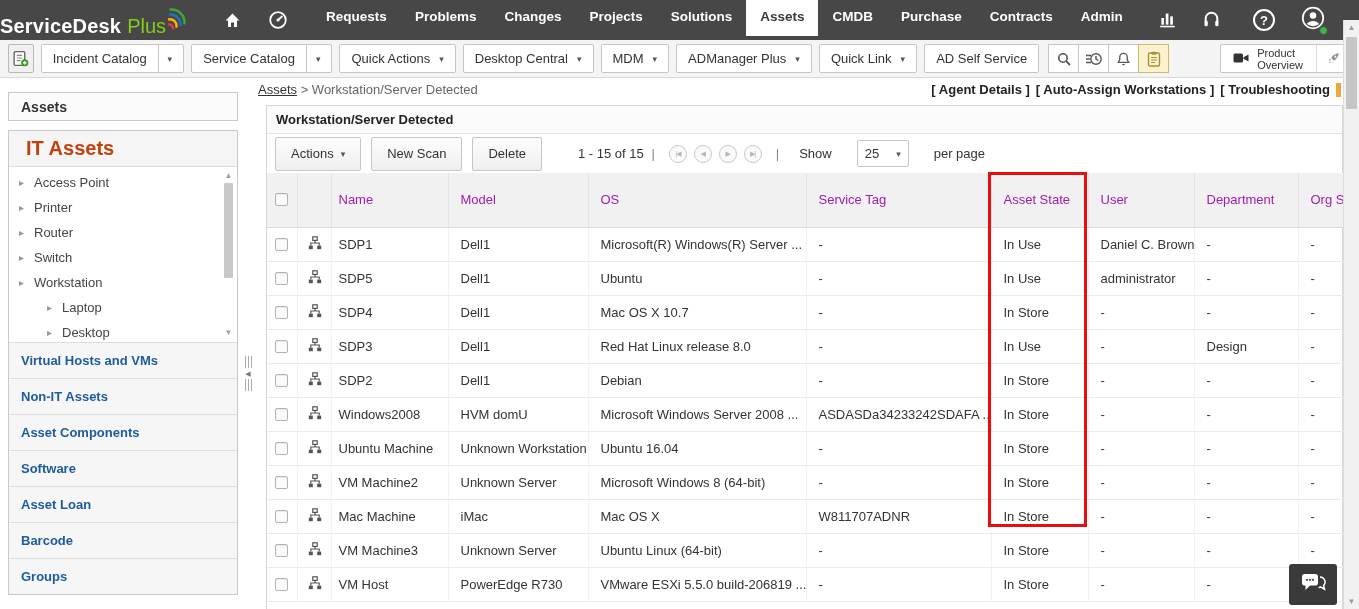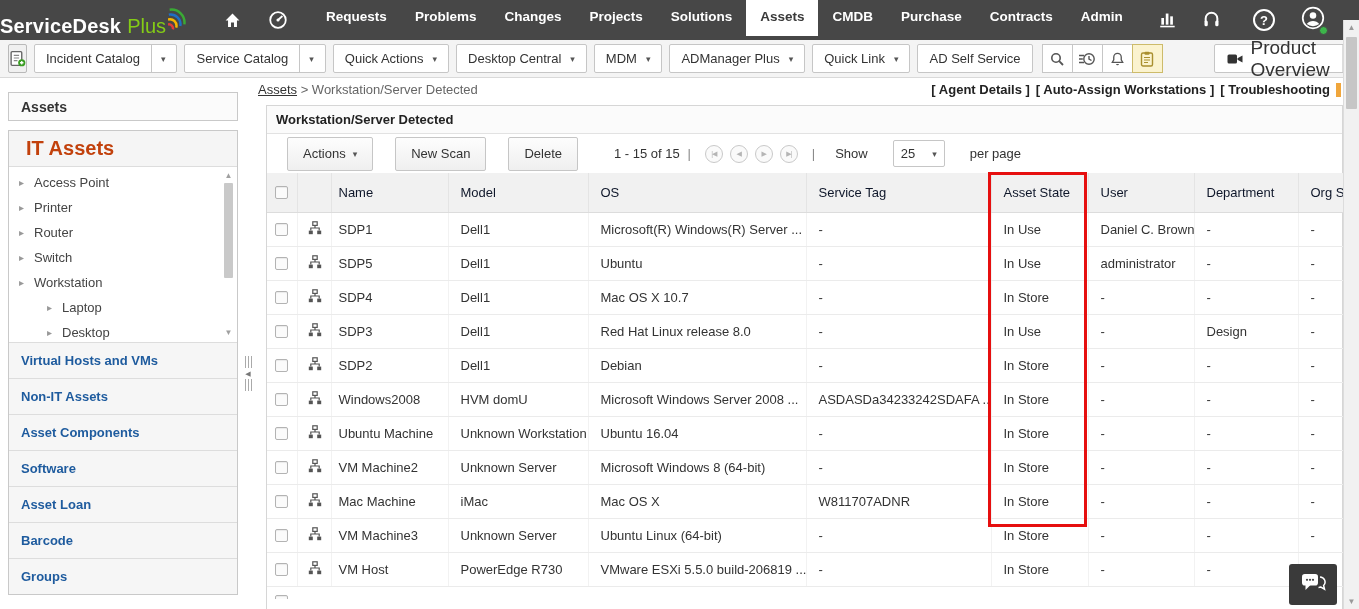--- a/index.html
+++ b/index.html
@@ -38,21 +38,21 @@
     padding:0 11px; font-size:13px; color:#333; border-radius:2px; cursor:pointer; white-space:nowrap; }
   .dd-caret { margin-left:9px; font-size:9px; color:#555; }
   .dd.split .dd-caret { border-left:1px solid #c6c6c6; margin-left:11px; padding-left:9px;
     height:29px; display:flex; align-items:center; }
   .icon-group { display:flex; margin-left:3px; }
   .icon-btn { width:31px; height:29px; background:#fff; border:1px solid #c6c6c6; display:flex;
     align-items:center; justify-content:center; margin-left:-1px; cursor:pointer; }
   .icon-btn.yellow { background:#fbf3cf; border-color:#cdbb6a; position:relative; z-index:1; }
   .po-wrap { position:relative; display:flex; align-items:center; border:1px solid #c6c6c6;
     background:#fff; height:29px; border-radius:2px; margin-left:44px; cursor:pointer; }
-  .po-main { display:flex; align-items:center; gap:8px; padding:0 12px; font-size:19px; color:#333; }
+  .po-main { display:flex; align-items:center; gap:8px; padding:0 12px; font-size:11px; color:#333; }
   .po-rocket { border-left:1px solid #ddd; height:100%; display:flex; align-items:center; padding:0 9px; }
   .badge { position:absolute; top:-8px; right:-9px; background:#e23b3b; color:#fff; font-size:10px;
     line-height:1; padding:2px 4px; border-radius:2px; font-weight:bold; }
 
   
   .bc-row { position:absolute; left:258px; top:82px; right:18px; display:flex;
     justify-content:space-between; align-items:center; font-size:13px; }
   .bc-left { color:#666; }
   .bc-root { color:#333; text-decoration:underline; cursor:pointer; }
   .hlinks { display:flex; gap:6px; align-items:center; }
@@ -86,37 +86,37 @@
 
   
   .main-panel { position:absolute; left:266px; top:105px; width:1077px; height:504px;
     border:1px solid #d6d6d6; border-bottom:none; background:#fff; }
   .panel-title-strip { height:28px; background:#fbfbfb; border-bottom:1px solid #e2e2e2;
     display:flex; align-items:center; padding-left:9px; font-size:13px; font-weight:bold; color:#222; }
   .panel-toolbar { height:39px; display:flex; align-items:center; padding-left:8px; gap:10px;
     font-size:13px; color:#333; }
   .btn { height:29px; padding:16px 15px; background:linear-gradient(#fdfdfd,#efefef);
     border:1px solid #c6c6c6; border-radius:2px; font-size:13px; color:#333; display:flex;
-    align-items:center; cursor:pointer; font-family:"Liberation Sans",sans-serif;margin-left:12px; }
+    align-items:center; cursor:pointer; font-family:"Liberation Sans",sans-serif; }
   .btn .dd-caret { margin-left:7px; }
   .pg-info { margin-left:26px; white-space:nowrap; }
   .pg-sep { color:#888; margin:0 4px; }
   .pg-circles { display:flex; gap:7px; align-items:center; }
   .pgc { width:18px; height:18px; border-radius:50%; border:1px solid #c9c9c9; color:#b5b5b5;
     font-size:7px; display:flex; align-items:center; justify-content:center; cursor:pointer;
     letter-spacing:-1px; background:#fafafa; }
   .show-wrap { display:flex; align-items:center; gap:25px; margin-left:6px; }
   .select { width:52px; height:27px; border:1px solid #c6c6c6; background:#fff; border-radius:2px;
     display:flex; align-items:center; justify-content:space-between; padding:0 7px; cursor:pointer; }
   .select .dd-caret { margin-left:0; }
 
   
   table { width:100%; border-collapse:collapse; table-layout:fixed; }
-  th { height:39px; background:#f1f1f1; border-bottom:1px solid #dcdcdc; border-right:1px solid #e4e4e4;
-    font-weight:normal; color:#0f172a; text-align:left; padding:0 0 0 12px; font-size:13px;
+  th { height:54px; background:#f1f1f1; border-bottom:1px solid #dcdcdc; border-right:1px solid #e4e4e4;
+    font-weight:normal; color:#a21caf; text-align:left; padding:0 0 0 12px; font-size:13px;
     white-space:nowrap; overflow:hidden; cursor:pointer; }
   th.no-r, td.no-r { border-right:none; }
   td { height:34px; border-bottom:1px solid #ebebeb; border-right:1px solid #f2f2f2;
     padding-left:12px; font-size:13px; color:#333; white-space:nowrap; overflow:hidden; }
   .td-cb, .th-cb { padding-left:8px; }
   .cb { width:13px; height:13px; border:1px solid #b3b3b3; border-radius:2px; background:#fbfbfb;
     box-shadow:inset 0 1px 1px rgba(0,0,0,0.07); cursor:pointer; }
   .td-ic { padding-left:10px; }
   td[data-slot="name"] { padding-left:7px; }
   th.th-name { padding-left:7px; }

